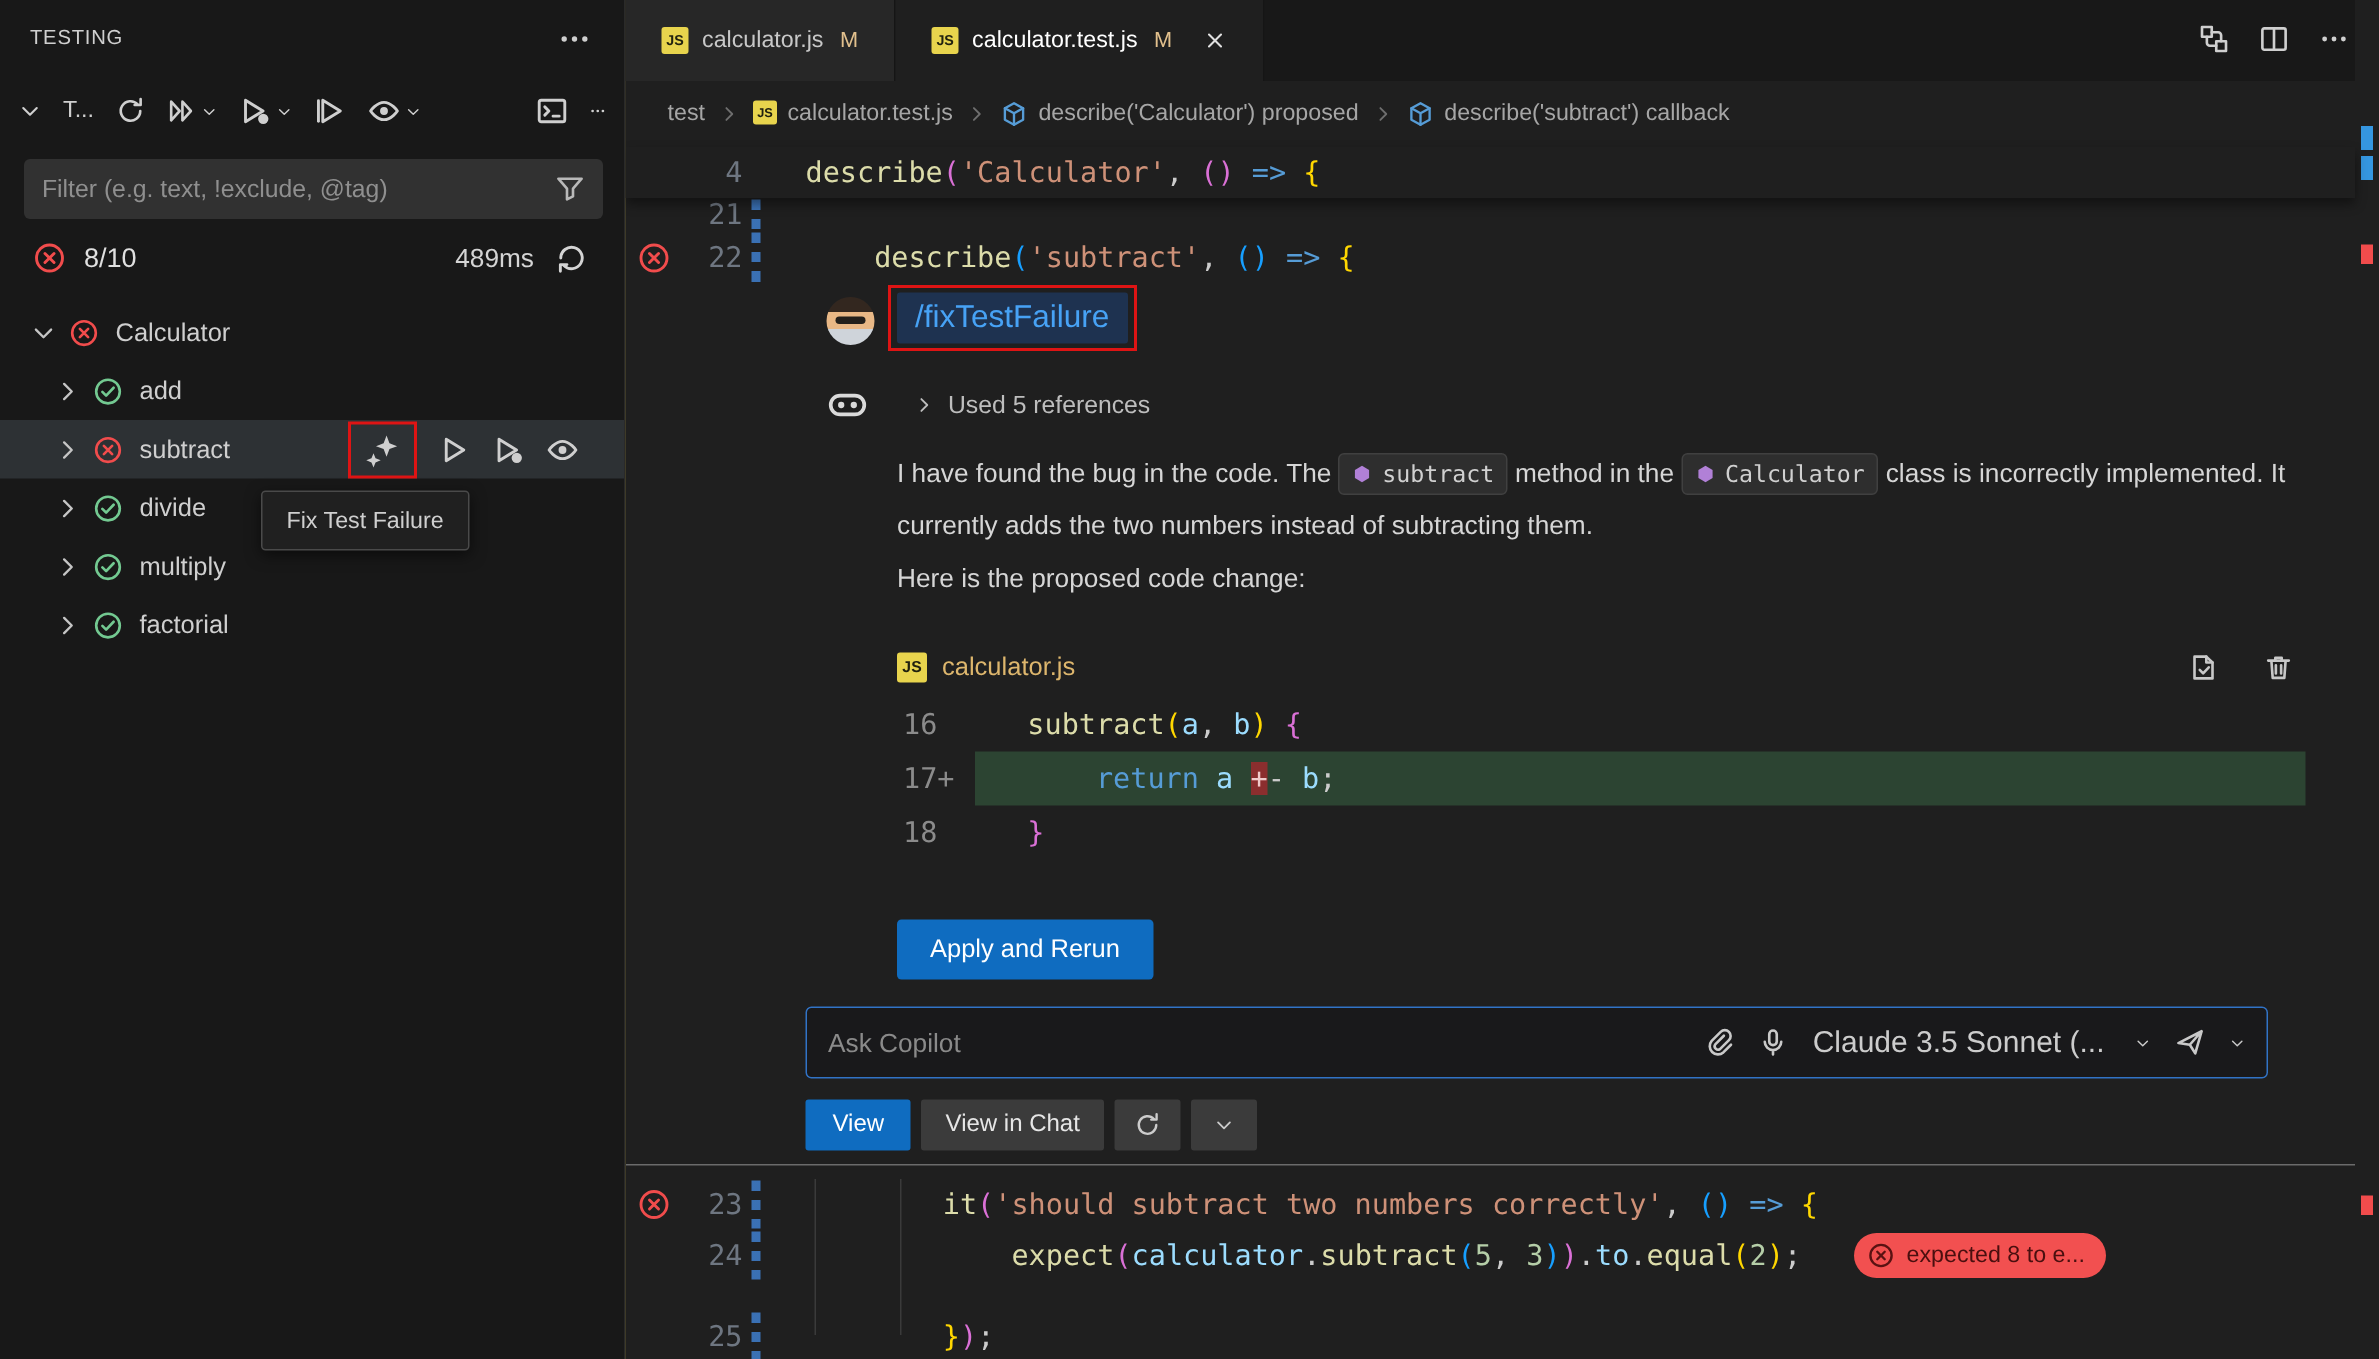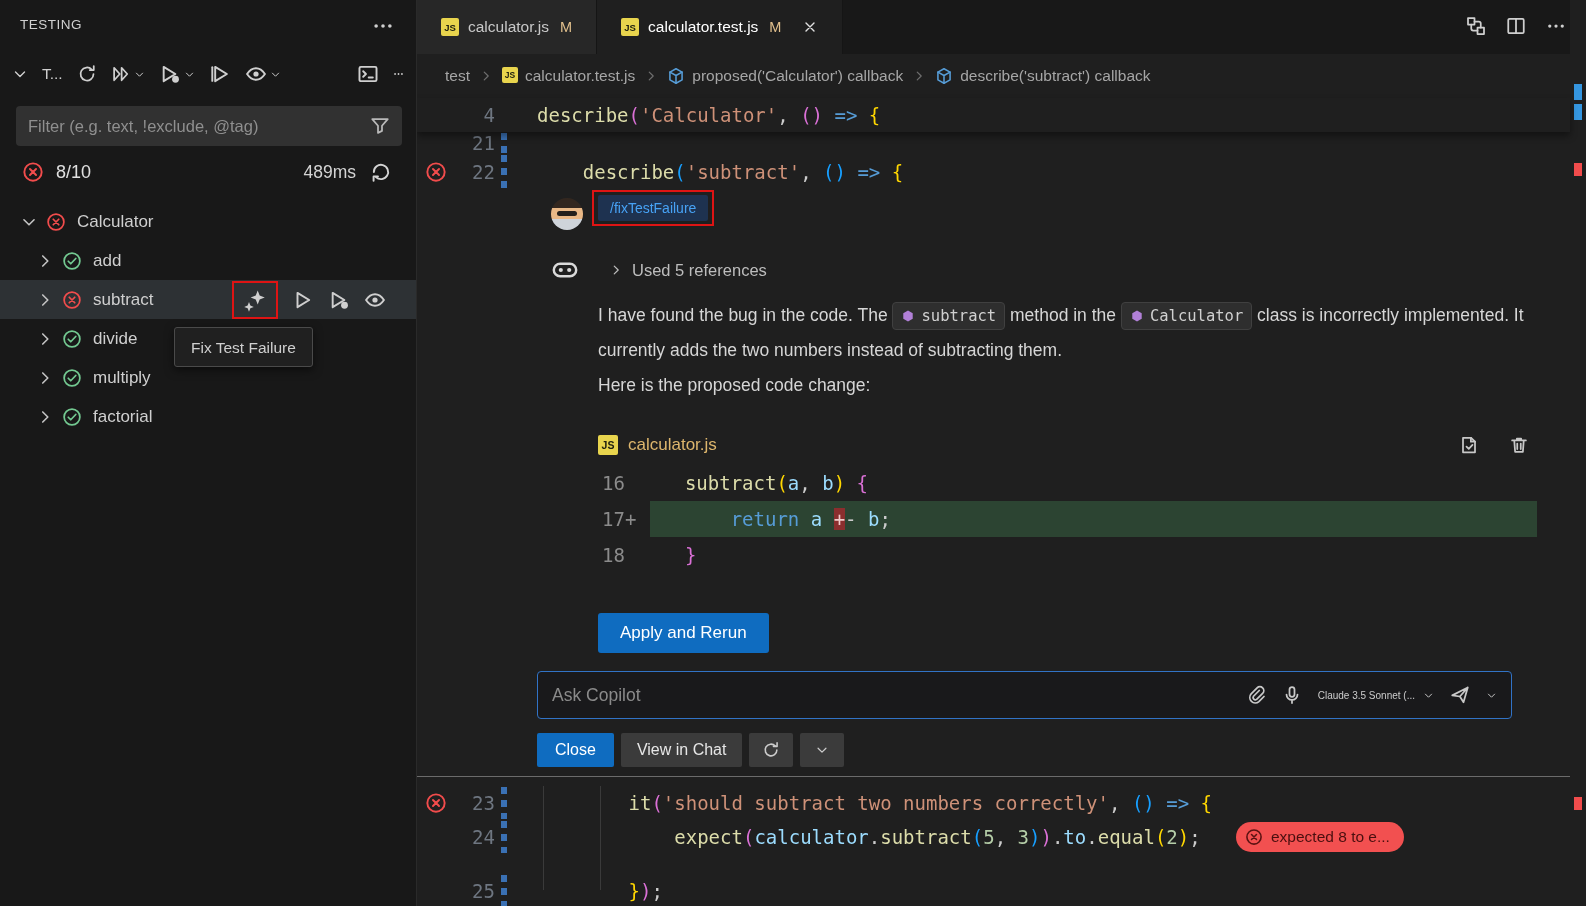--- a/index.html
+++ b/index.html
@@ -65,41 +65,41 @@
 .err-pill{display:inline-flex;align-items:center;gap:8px;position:absolute;left:819px;top:50%;transform:translateY(-50%);background:#f25050;color:#4a0f0f;font-family:"Liberation Sans",sans-serif;font-size:15.5px;height:30px;padding:0 14px 0 9px;border-radius:15px;white-space:nowrap}
 .err-pill .ic{color:#5a1212}
 .iguide{position:absolute;top:786px;height:104px;width:1px;background:#3a3a3a}
 .chat-sep{position:absolute;left:0;right:16px;top:776px;height:1px;background:#6b6b6b}
 
 #chat{position:absolute;left:120px;top:196px;width:1000px;z-index:8}
 .chat-cmd-row{position:relative;height:50px}
 .avatar{position:absolute;left:14px;top:2px;width:32px;height:32px;border-radius:50%;background:linear-gradient(180deg,#33271f 0%,#33271f 32%,#e9b886 32%,#e9b886 66%,#cfd4da 66%);overflow:hidden}
 .avatar::after{content:"";position:absolute;left:6px;right:6px;top:13px;height:5px;background:#24201c;border-radius:3px}
 .cmd-box{position:absolute;left:55px;top:-6px;padding:3px 4px;display:inline-block}
-.cmd-chip{display:inline-block;background:#1e3250;color:#47a2f5;font-size:14px;padding:5px 12px;border-radius:2px}
+.cmd-chip{display:inline-block;background:#1e3250;color:#47a2f5;font-size:21px;padding:5px 12px;border-radius:2px}
 .chat-refs{display:flex;align-items:center;margin-top:10px}
 .copilot-badge{margin-left:14px;color:#dadada}
 .refs-toggle{display:flex;align-items:center;gap:9px;margin-left:30px;color:#bdbdbd;font-size:16.5px}
 .chat-msg,.chat-msg2{margin-left:61px;width:930px;font-size:17.5px;line-height:35px;color:#d6d6d6}
 .chat-msg{margin-top:14px}
 .code-chip{display:inline-flex;align-items:center;gap:6px;background:#2e2e2e;border:1px solid #404040;border-radius:4px;padding:0 8px;font-family:"DejaVu Sans Mono",monospace;font-size:15.5px;line-height:26px;vertical-align:middle;color:#d0d0d0}
 .code-block{margin-left:61px;margin-top:22px;width:939px}
 .cb-header{height:40px;display:flex;align-items:center;gap:10px}
 .cb-name{font-size:17px;color:#ddb66d}
 .cb-actions{margin-left:auto;display:flex;gap:30px;padding-right:8px;color:#c8c8c8}
 .cb-row{display:flex;height:36px;line-height:36px;font-family:"DejaVu Sans Mono",monospace;font-size:19px}
 .cb-num{width:52px;color:#8b8b8b;padding-left:4px;flex:none}
 .cb-code{flex:1;white-space:pre;padding-left:12px}
 .cb-row.added .cb-code{background:#2c4432}
 .apply-btn{margin-left:61px;margin-top:40px;display:inline-block;background:#0f6cc0;color:#fff;border:none;border-radius:3px;font-size:17px;font-family:inherit;padding:10px 22px;cursor:pointer}
 .ask-box{position:relative;width:975px;height:48px;margin-top:18px;border:1px solid #3173c6;border-radius:4px;background:#19191b;display:flex;align-items:center}
 .ask-input{flex:1;background:transparent;border:none;outline:none;color:#ccc;font-size:17.5px;padding:0 14px;font-family:inherit}
 .ask-input::placeholder{color:#8a8a8a}
 .ask-right{display:flex;align-items:center;gap:16px;padding-right:14px;color:#c9c9c9}
-.model-pick{display:flex;align-items:center;gap:8px;font-size:10px;color:#ccc;white-space:nowrap}
+.model-pick{display:flex;align-items:center;gap:20px;font-size:20px;color:#ccc;white-space:nowrap}
 .chat-btns{display:flex;gap:7px;margin-top:14px}
 .btn{height:34px;border:none;border-radius:2px;font-size:16px;font-family:inherit;display:inline-flex;align-items:center;justify-content:center;cursor:pointer}
 .btn.blue{background:#0f6cc0;color:#fff;padding:0 18px}
 .btn.gray{background:#3b3b3b;color:#e6e6e6;padding:0 16px}
 .btn.sq{width:44px;padding:0;color:#ccc}
 
 #overview{position:absolute;right:0;top:0;width:16px;bottom:0;background:#1f1f1f}
 .ov{position:absolute;left:4px;width:8px}
 </style>
 </head>
@@ -394,21 +394,21 @@
             <path d="M6 3.5L10.5 8 6 12.5" fill="none" stroke="currentColor" stroke-width="1.4" stroke-linecap="round" stroke-linejoin="round"></path>
           </svg>
         </span>
         <span class="bc-item">
           <span class="ic i18 cube">
             <svg viewBox="0 0 16 16" xmlns="http://www.w3.org/2000/svg">
               <path d="M8 1.6l5.4 3v6.8L8 14.4l-5.4-3V4.6z" fill="none" stroke="currentColor" stroke-width="1.4" stroke-linecap="round" stroke-linejoin="round"></path>
               <path d="M2.6 4.6L8 7.6l5.4-3M8 7.6v6.8" fill="none" stroke="currentColor" stroke-width="1.4" stroke-linecap="round" stroke-linejoin="round"></path>
             </svg>
           </span>
-          <span>proposed('Calculator') callback</span>
+          <span>describe('Calculator') proposed</span>
         </span>
         <span class="ic i14 bc-sep">
           <svg viewBox="0 0 16 16" xmlns="http://www.w3.org/2000/svg">
             <path d="M6 3.5L10.5 8 6 12.5" fill="none" stroke="currentColor" stroke-width="1.4" stroke-linecap="round" stroke-linejoin="round"></path>
           </svg>
         </span>
         <span class="bc-item">
           <span class="ic i18 cube">
             <svg viewBox="0 0 16 16" xmlns="http://www.w3.org/2000/svg">
               <path d="M8 1.6l5.4 3v6.8L8 14.4l-5.4-3V4.6z" fill="none" stroke="currentColor" stroke-width="1.4" stroke-linecap="round" stroke-linejoin="round"></path>
@@ -521,21 +521,21 @@
               </svg>
             </span>
           <span class="ic i11">
               <svg viewBox="0 0 16 16" xmlns="http://www.w3.org/2000/svg">
                 <path d="M3.5 6l4.5 4.5L12.5 6" fill="none" stroke="currentColor" stroke-width="1.4" stroke-linecap="round" stroke-linejoin="round"></path>
               </svg>
             </span>
         </span>
       </div>
       <div class="chat-btns">
-        <button class="btn blue">Close</button>
+        <button class="btn blue">View</button>
         <button class="btn gray">View in Chat</button>
         <button class="btn gray sq">
             <span class="ic i18">
               <svg viewBox="0 0 16 16" xmlns="http://www.w3.org/2000/svg">
                 <path d="M13.2 8a5.2 5.2 0 1 1-1.4-3.55" fill="none" stroke="currentColor" stroke-width="1.4" stroke-linecap="round" stroke-linejoin="round"></path>
                 <path d="M13.4 1.6v3.2h-3.2" fill="none" stroke="currentColor" stroke-width="1.4" stroke-linecap="round" stroke-linejoin="round"></path>
               </svg>
             </span>
           </button>
         <button class="btn gray sq">

